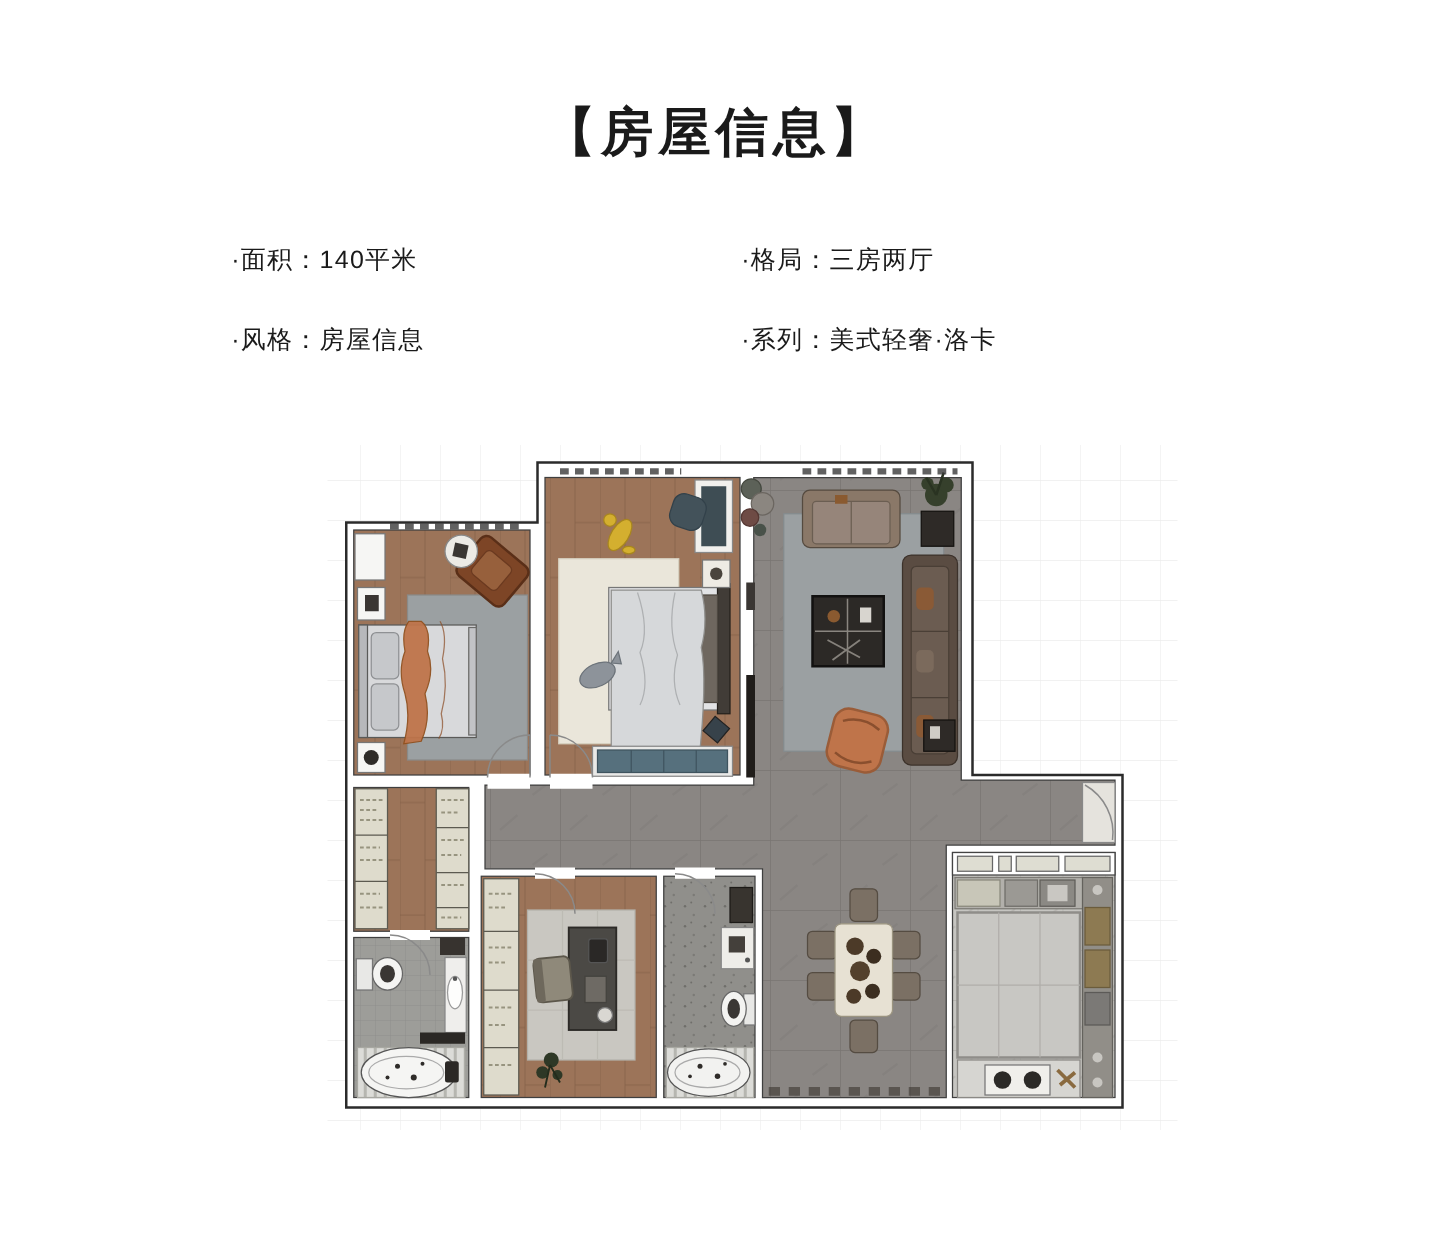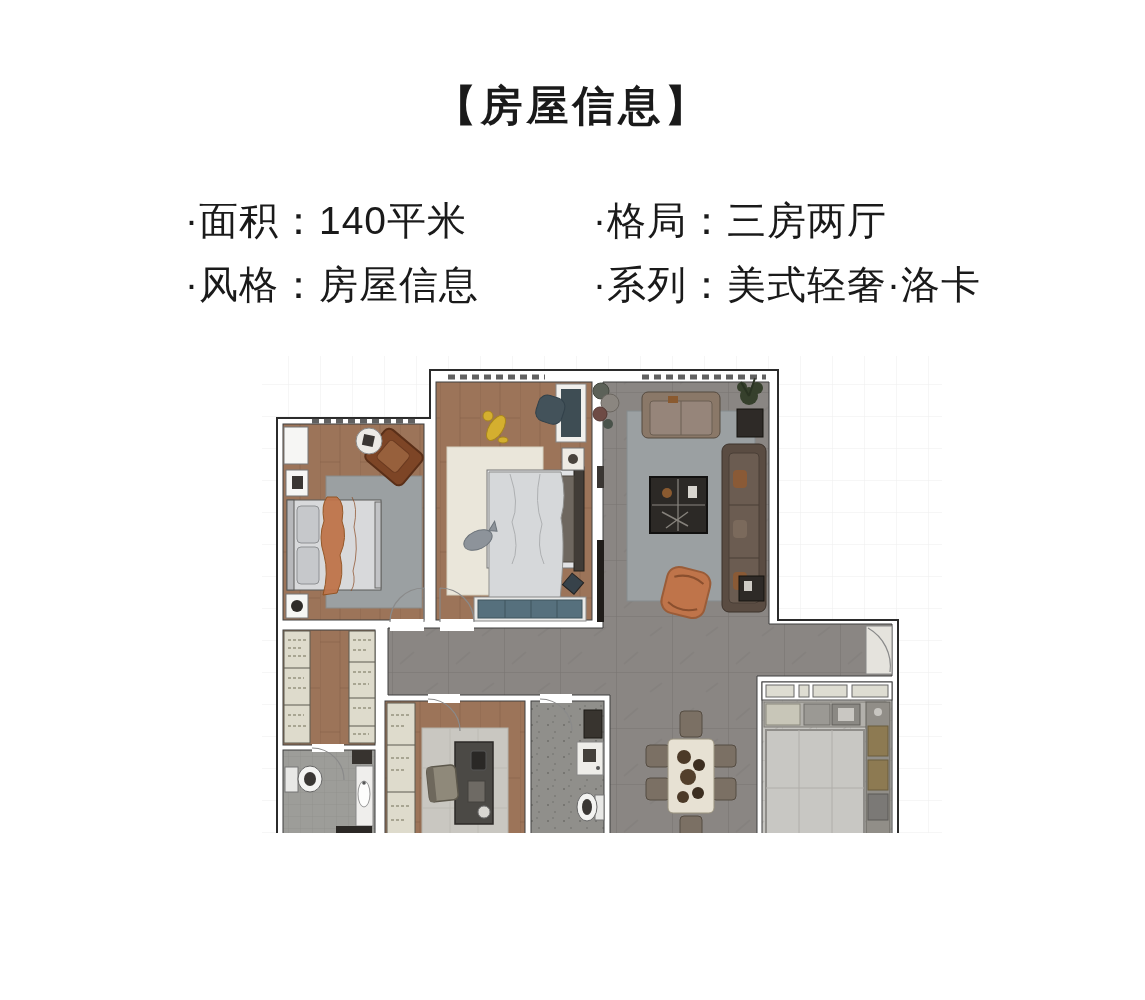--- a/index.html
+++ b/index.html
@@ -3,25 +3,25 @@
 <meta charset="utf-8">
 <style>
   :root{
     --text:#1a1a1a; --wood:#9c7459; --wood-dark:#7f5c44;
     --tile:#8a8683; --tile-dark:#797572;
     --rug-gray:#9ba0a2; --rug-cream:#eae6da;
     --sofa-tan:#8a7868; --sofa-dark:#5a4c42; --accent-orange:#bf744a;
     --cabinet:#dedbcc; --teal:#56707d; --bath-tile:#9d9d99; --kitchen-floor:#c6c5c1;
   }
   html,body{margin:0;padding:0;background:#fff;}
-  .page{position:relative;width:1145px;height:833px;background:#fff;overflow:hidden;
+  .page{position:relative;width:1145px;height:1000px;background:#fff;overflow:hidden;
         font-family:"Liberation Sans","DejaVu Sans",sans-serif;}
   .title{position:absolute;left:0;right:0;top:78px;margin:0;text-align:center;
          font-size:42px;font-weight:700;letter-spacing:4px;color:var(--text);}
-  .info-item{position:absolute;font-size:39px;color:var(--text);letter-spacing:1px;white-space:nowrap;}
+  .info-item{position:absolute;font-size:20px;color:var(--text);letter-spacing:1px;white-space:nowrap;}
   .pos-a{left:185px;top:194px;} .pos-b{left:593px;top:194px;text-align:right;}
   .pos-c{left:185px;top:258px;} .pos-d{left:593px;top:258px;}
   .plan{position:absolute;left:0;top:0;}
   
   .pw-base{fill:var(--wood);} .pw-line{stroke:var(--wood-dark);stroke-width:1;fill:none;opacity:.5;}
   .pt-base{fill:var(--tile);} .pt-line{stroke:var(--tile-dark);stroke-width:1.2;fill:none;}
   .bb{fill:var(--bath-tile);} .bl{stroke:#8e8e8a;stroke-width:.7;fill:none;}
   .kb{fill:var(--kitchen-floor);} .kl{stroke:#b2b0ac;stroke-width:1;fill:none;}
   .rug-gray{fill:var(--rug-gray);} .rug-cream{fill:var(--rug-cream);}
   .sofa-tan{fill:var(--sofa-tan);} .sofa-dark{fill:var(--sofa-dark);}

